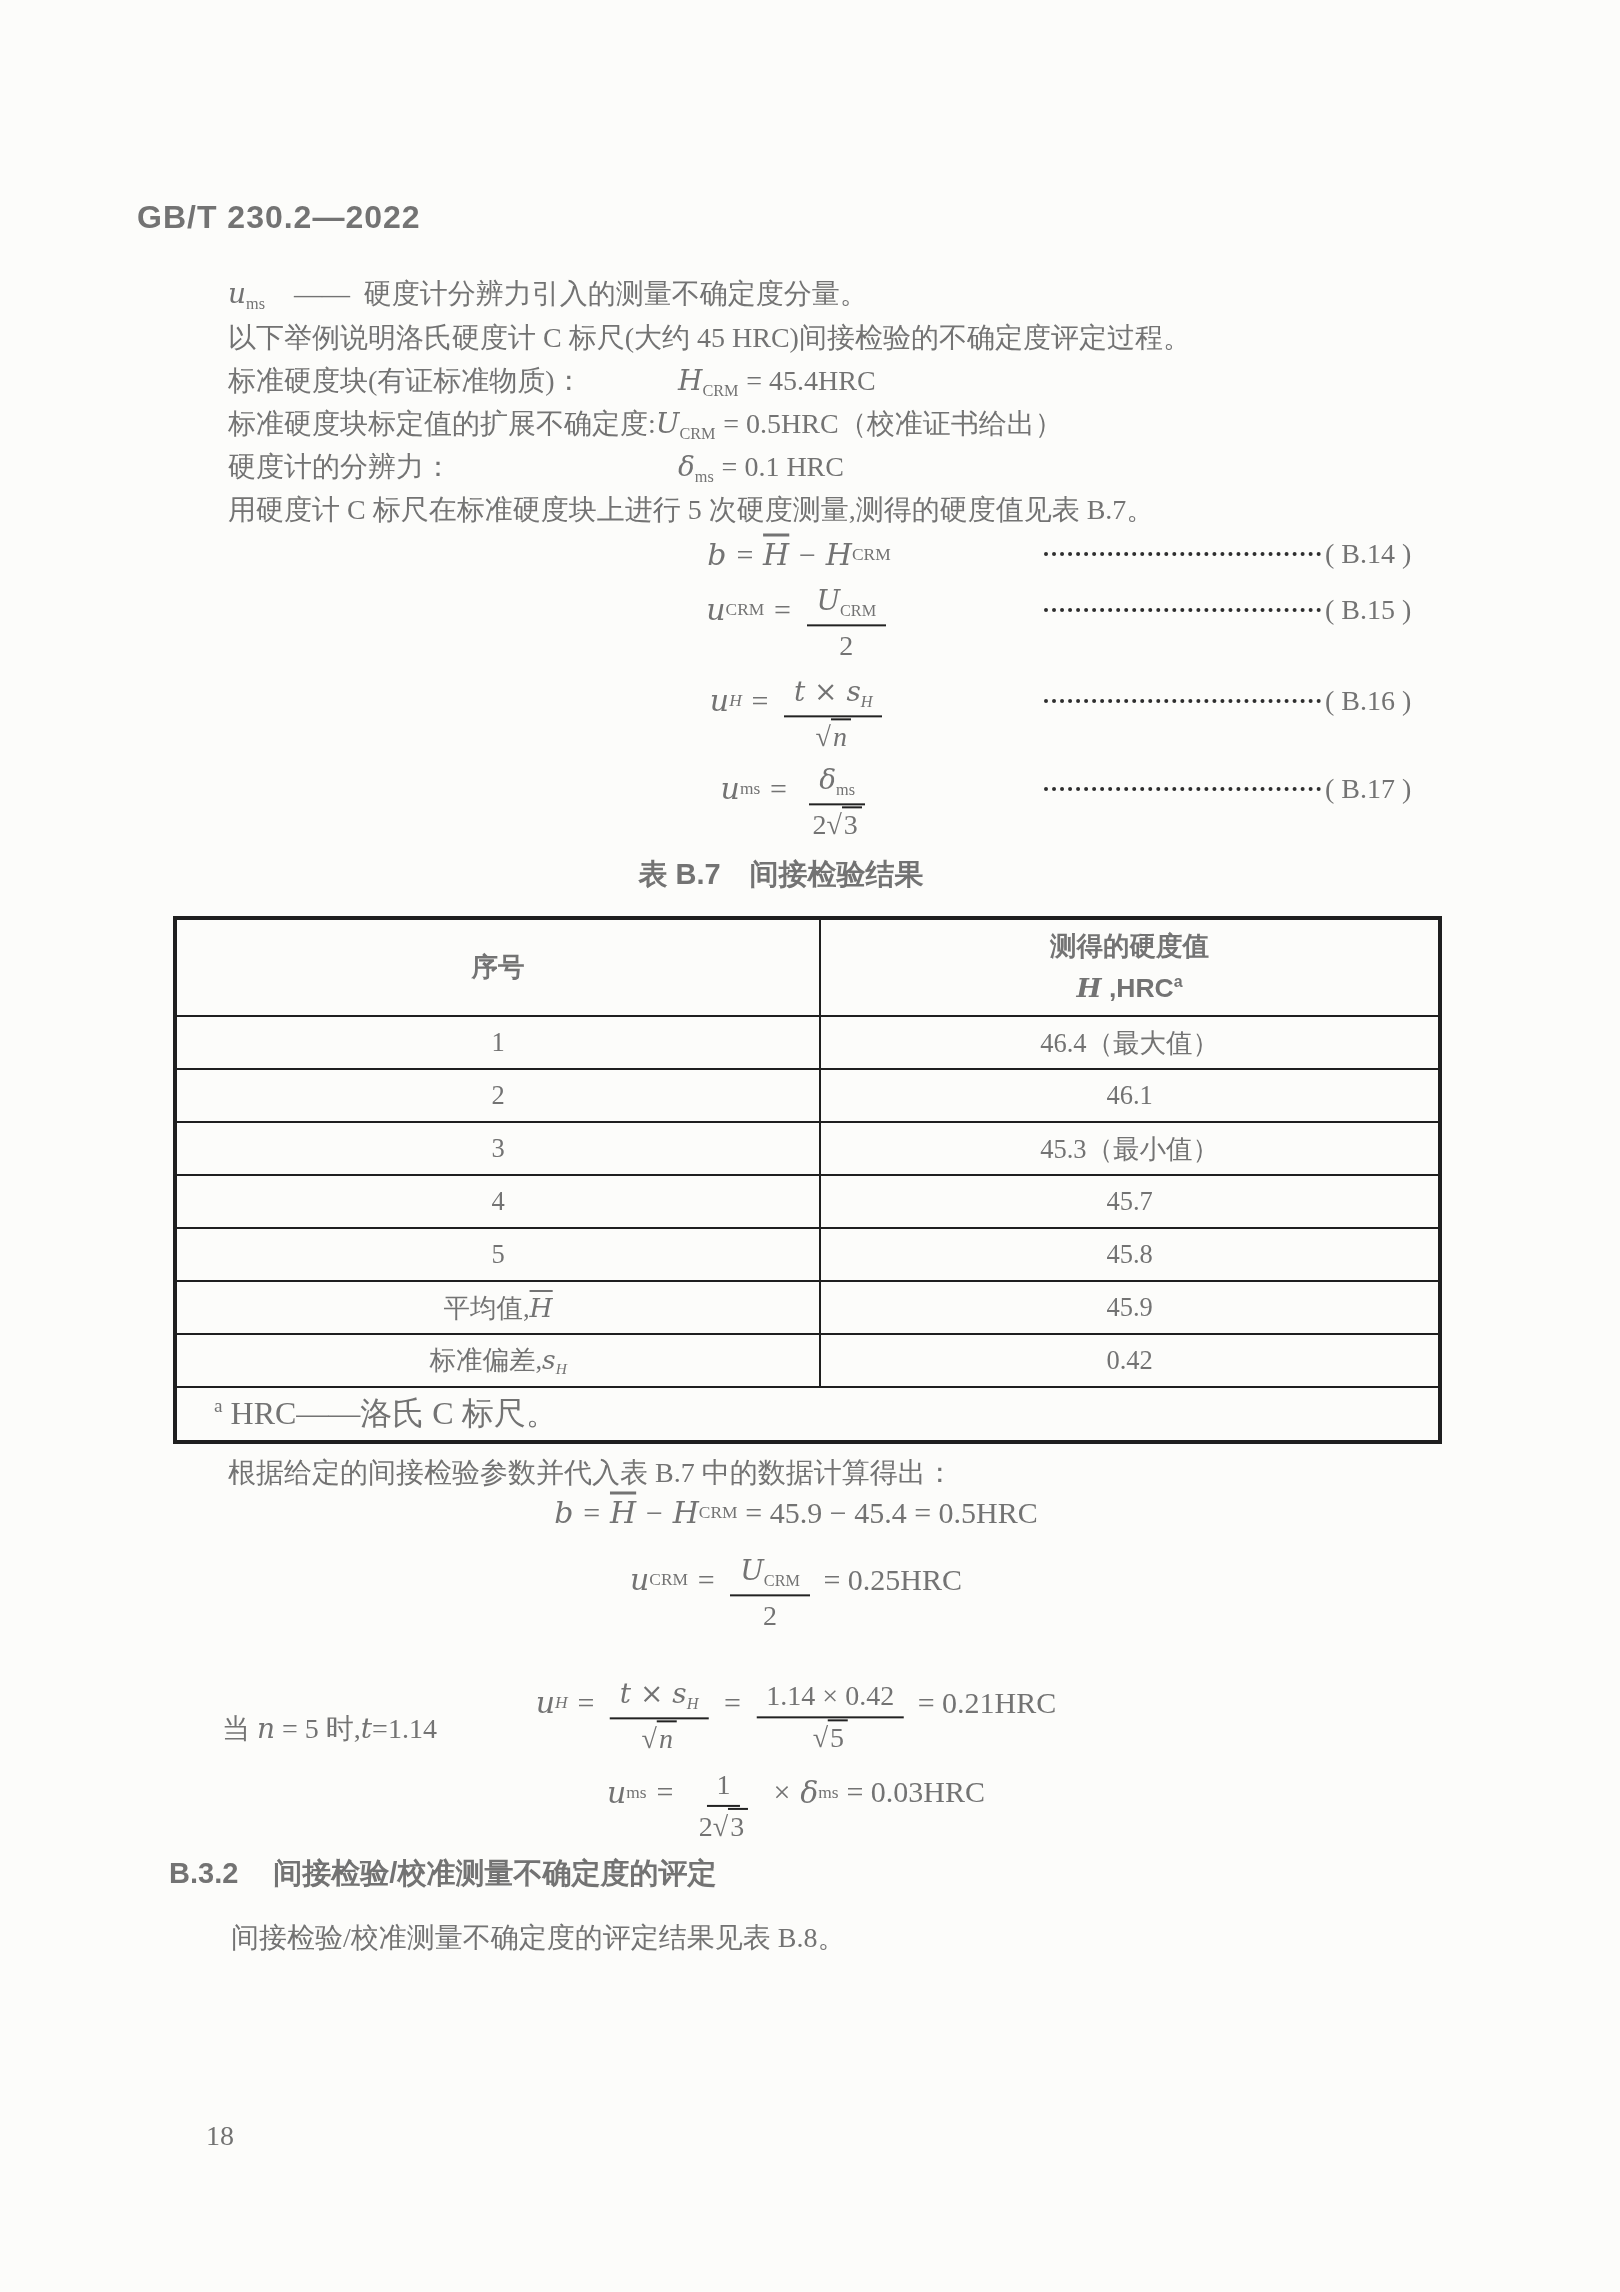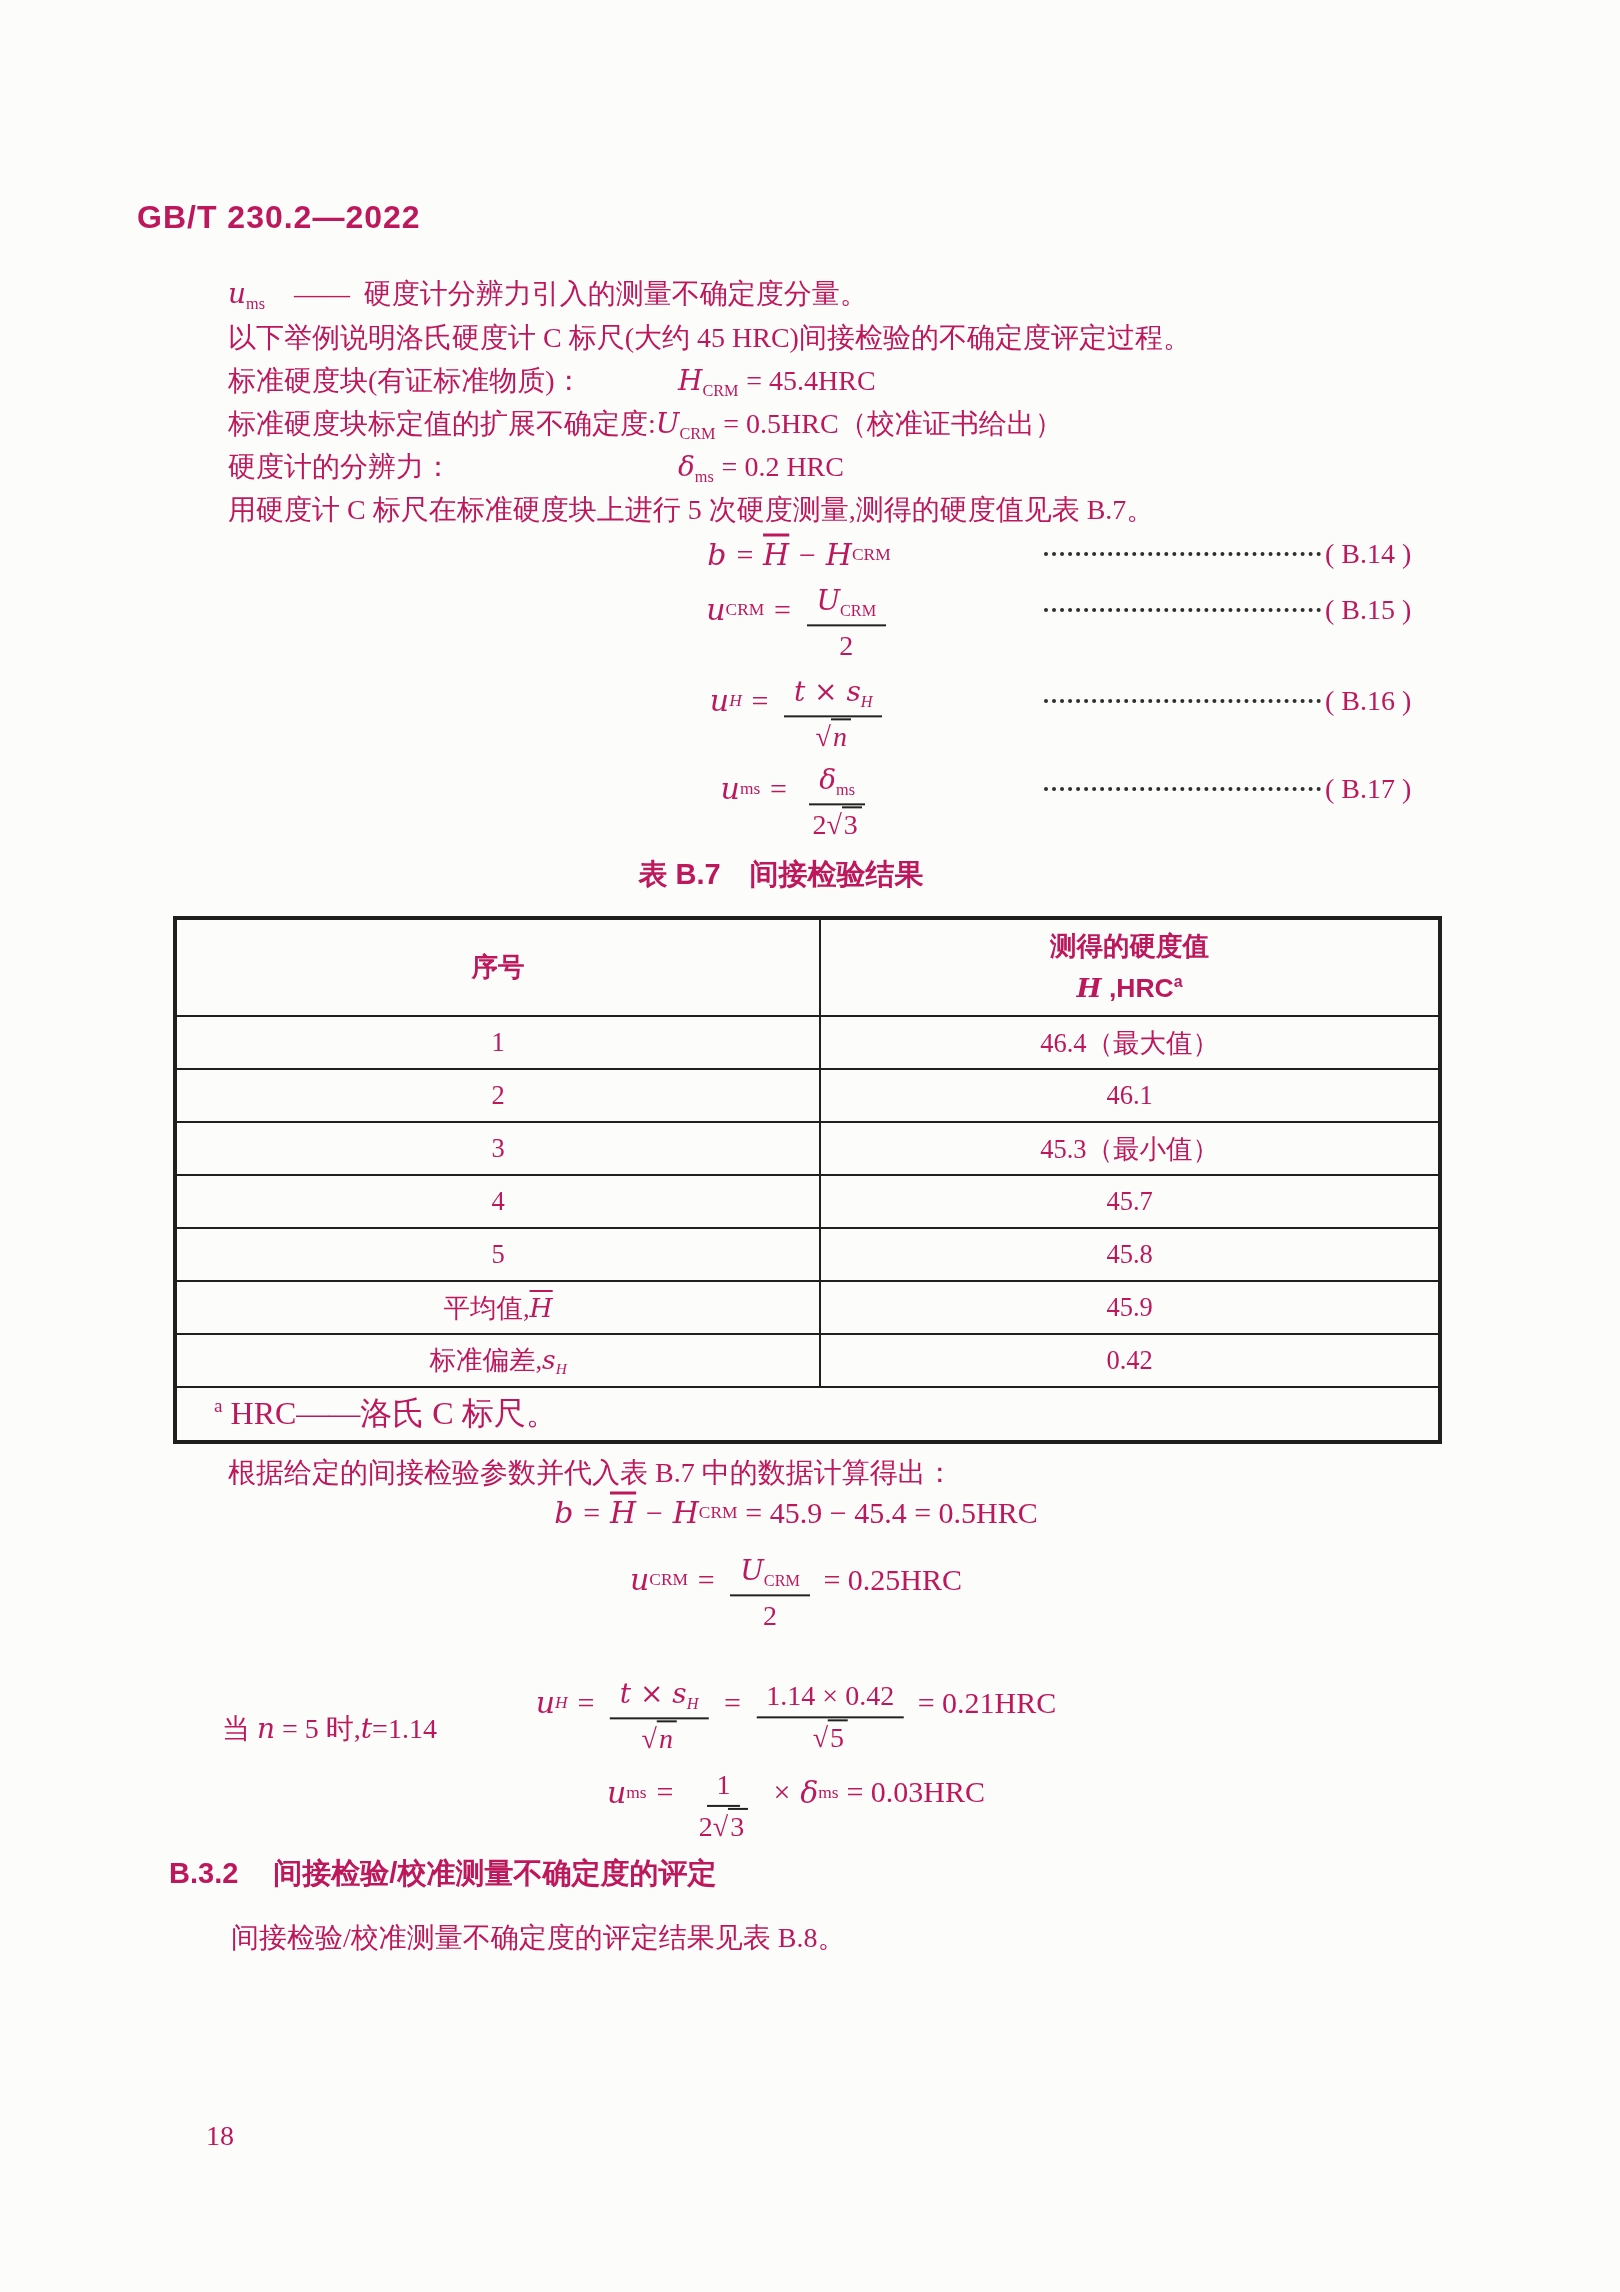--- a/index.html
+++ b/index.html
@@ -1,19 +1,19 @@
 <!DOCTYPE html>
 <html><head>
 <meta charset="utf-8">
 <style>
   * { box-sizing: border-box; }
   html,body { margin:0; padding:0; background:#e8e8e6; }
   .page {
     position:relative; width:1620px; height:2293px; margin:0 auto;
-    background:#fcfcfa; color:#be185d; overflow:hidden;
+    background:#fcfcfa; color:#737373; overflow:hidden;
     font-family:"Liberation Serif","DejaVu Serif",serif;
   }
   .abs { position:absolute; }
   .txt { font-size:28px; line-height:39px; white-space:nowrap; }
   .v { font-style:italic; font-family:"DejaVu Serif",serif; }
   .ovl { text-decoration:overline; }
   sub.s { font-size:0.58em; font-style:normal; vertical-align:-0.35em; }
   sub.s.vi { font-style:italic; }
   sup.sp { font-size:0.6em; vertical-align:super; }
   .op { margin:0 9.8px; font-style:normal; }
@@ -94,21 +94,21 @@
 
   <div class="abs txt" style="left:228px; top:361px;">
     <span class="lbl-fixed">标准硬度块(有证标准物质)：</span><span class="v">H</span><sub class="s">CRM</sub><span class="res">= 45.4HRC</span>
   </div>
 
   <div class="abs txt" style="left:228px; top:404px;">
     <span>标准硬度块标定值的扩展不确定度:</span><span class="v">U</span><sub class="s">CRM</sub><span class="res">= 0.5HRC</span><span class="note">（校准证书给出）</span>
   </div>
 
   <div class="abs txt" style="left:228px; top:447px;">
-    <span class="lbl-fixed">硬度计的分辨力：</span><span class="v">δ</span><sub class="s">ms</sub><span class="res">= 0.2 HRC</span>
+    <span class="lbl-fixed">硬度计的分辨力：</span><span class="v">δ</span><sub class="s">ms</sub><span class="res">= 0.1 HRC</span>
   </div>
 
   <div class="abs txt" style="left:228px; top:490px;">用硬度计 C 标尺在标准硬度块上进行 5 次硬度测量,测得的硬度值见表 B.7。</div>
 
   <div class="eqrow" style="top:554px;">
     <div class="feq">
       <span class="v">b</span>
         <span class="op">=</span>
         <span class="v ovl">H</span>
         <span class="op">−</span>

